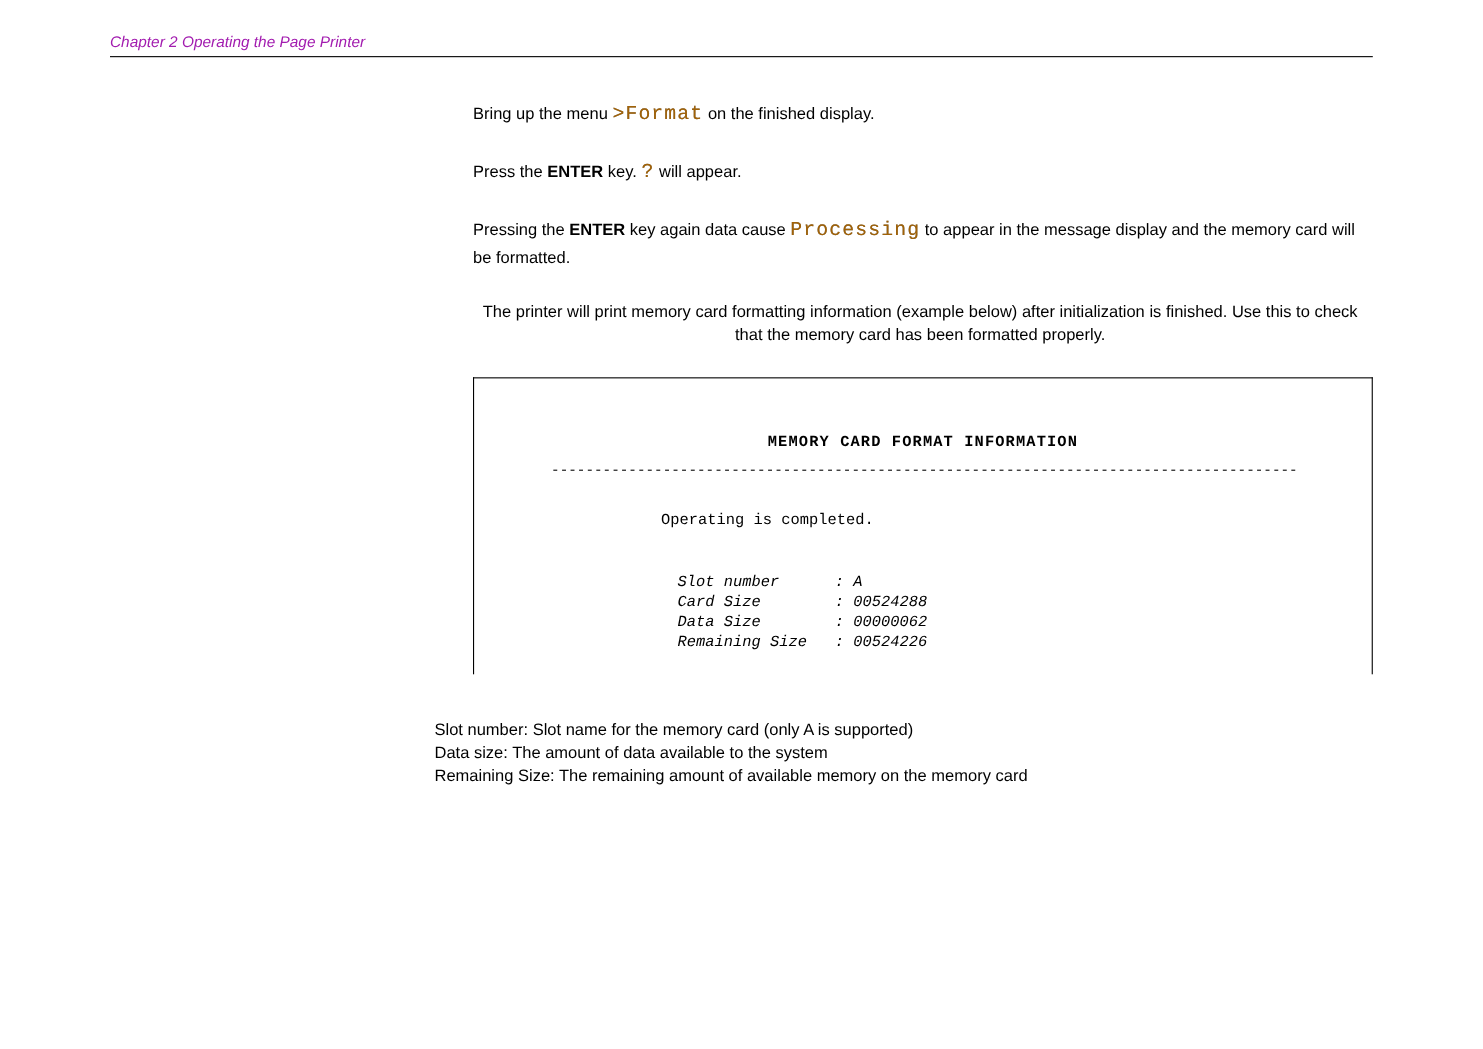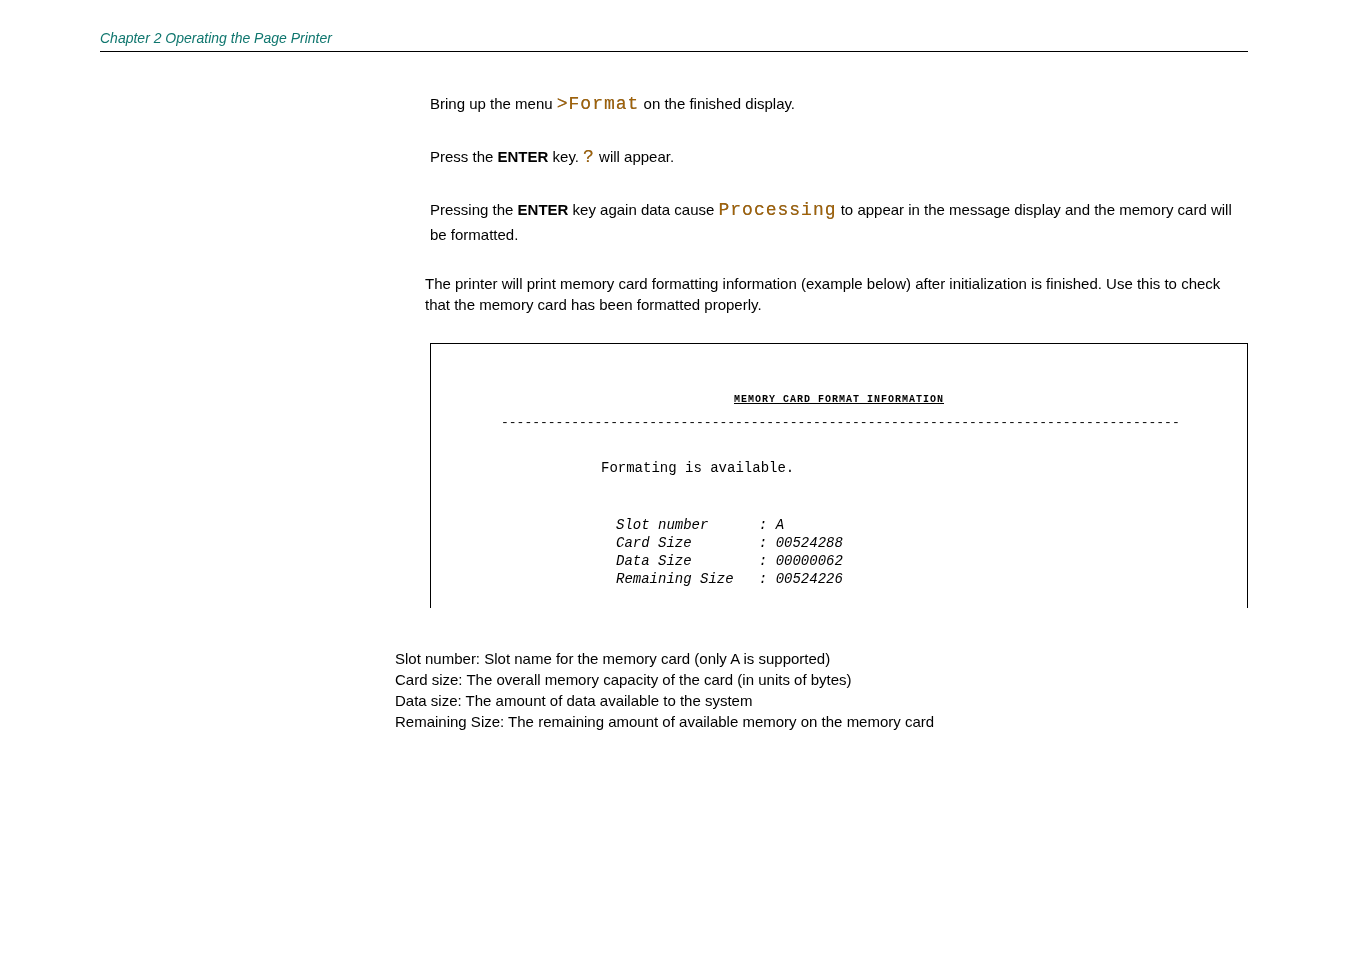--- a/index.html
+++ b/index.html
@@ -10,21 +10,21 @@
     body {
       font-family: Arial, Helvetica, sans-serif;
       background: #ffffff;
       width: 1348px;
       height: 954px;
       padding: 30px 100px;
     }
     .header {
       font-style: italic;
       font-size: 14px;
-      color: #0f766e;
+      color: #a21caf;
       margin-bottom: 5px;
     }
     .header-line {
       border-bottom: 1.5px solid #000;
       margin-bottom: 40px;
     }
     .content {
       margin-left: 330px;
       max-width: 820px;
     }
@@ -45,26 +45,25 @@
     .info-box {
       border: 1px solid #000;
       border-bottom: none;
       margin-top: 20px;
       margin-bottom: 40px;
       padding: 50px 40px 20px 40px;
       width: 100%;
     }
     .info-title {
       font-family: 'Courier New', monospace;
-      font-size: 10px;
+      font-size: 14px;
       font-weight: bold;
       text-align: center;
       letter-spacing: 1px;
       margin-bottom: 10px;
-      text-decoration: underline;
     }
     .dashed-line {
       font-family: 'Courier New', monospace;
       font-size: 13px;
       letter-spacing: 0px;
       margin-left: 30px;
       margin-bottom: 30px;
       white-space: nowrap;
       overflow: hidden;
     }
@@ -108,33 +107,32 @@
   </p>
 
   <p class="paragraph">
     <span>Press the </span><b>ENTER</b><span> key. </span><span class="dotted">?</span><span> will appear.</span>
   </p>
 
   <p class="paragraph">
     <span>Pressing the </span><b>ENTER</b><span> key again data cause </span><span class="dotted">Processing</span><span> to appear in the message display and the memory card will be formatted.</span>
   </p>
 
-  <p class="paragraph" style="margin-left:-5px;">The printer will print memory card formatting information (example below) after initialization is finished.  Use this to check that the memory card has been formatted properly.</p>
+  <p class="paragraph" style="margin-left:-5px;text-align:center;">The printer will print memory card formatting information (example below) after initialization is finished.  Use this to check that the memory card has been formatted properly.</p>
 
   <div class="info-box">
     <div class="info-title">MEMORY CARD   FORMAT   INFORMATION</div>
     <div class="dashed-line">---------------------------------------------------------------------------------------</div>
-    <div class="info-status">Formating is available.</div>
+    <div class="info-status">Operating is completed.</div>
     <div class="info-details"><span>Slot number</span>      : <span>A</span>
 <span>Card Size</span>        : <span>00524288</span>
 <span>Data Size</span>        : <span>00000062</span>
 <span>Remaining Size</span>   : <span>00524226</span></div>
   </div>
 
   <div class="field-descriptions">
     <div>Slot number: Slot name for the memory card (only A is supported)</div>
-    <div>Card size: The overall memory capacity of the card (in units of bytes)</div>
     <div>Data size: The amount of data available to the system</div>
     <div>Remaining Size: The remaining amount of available memory on the memory card</div>
   </div>
 
 
 </div>
 
 </body></html>

